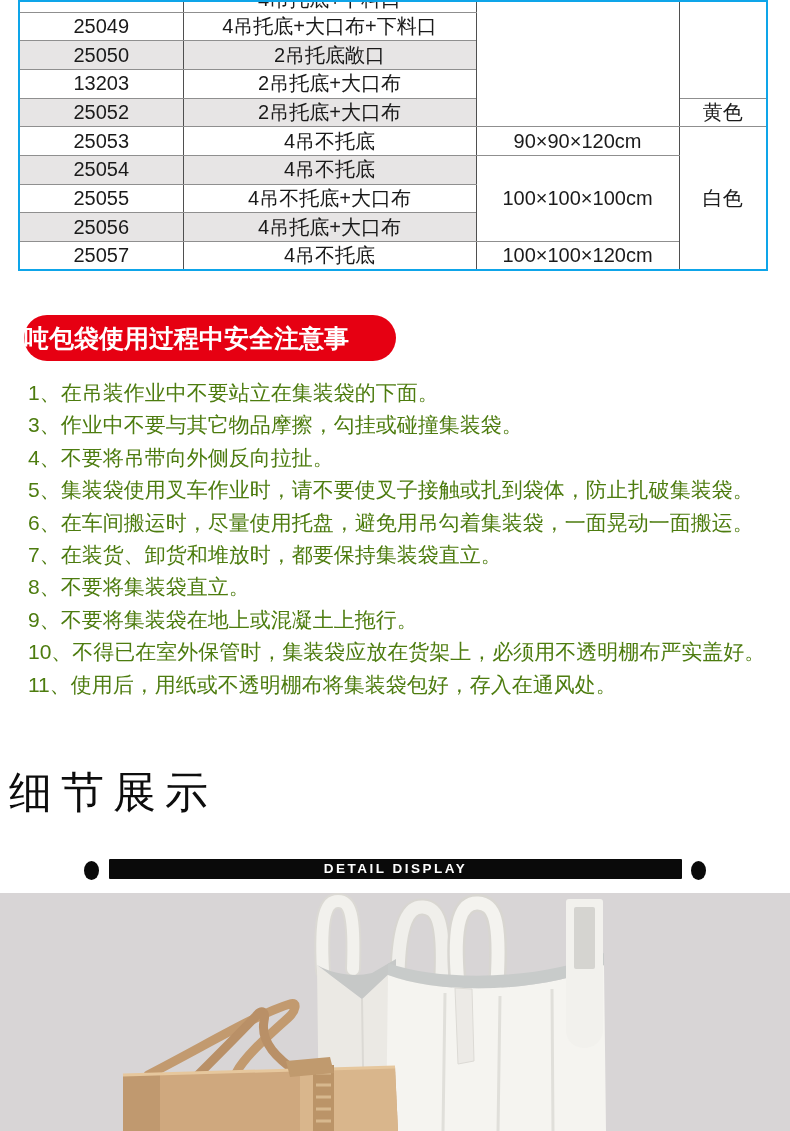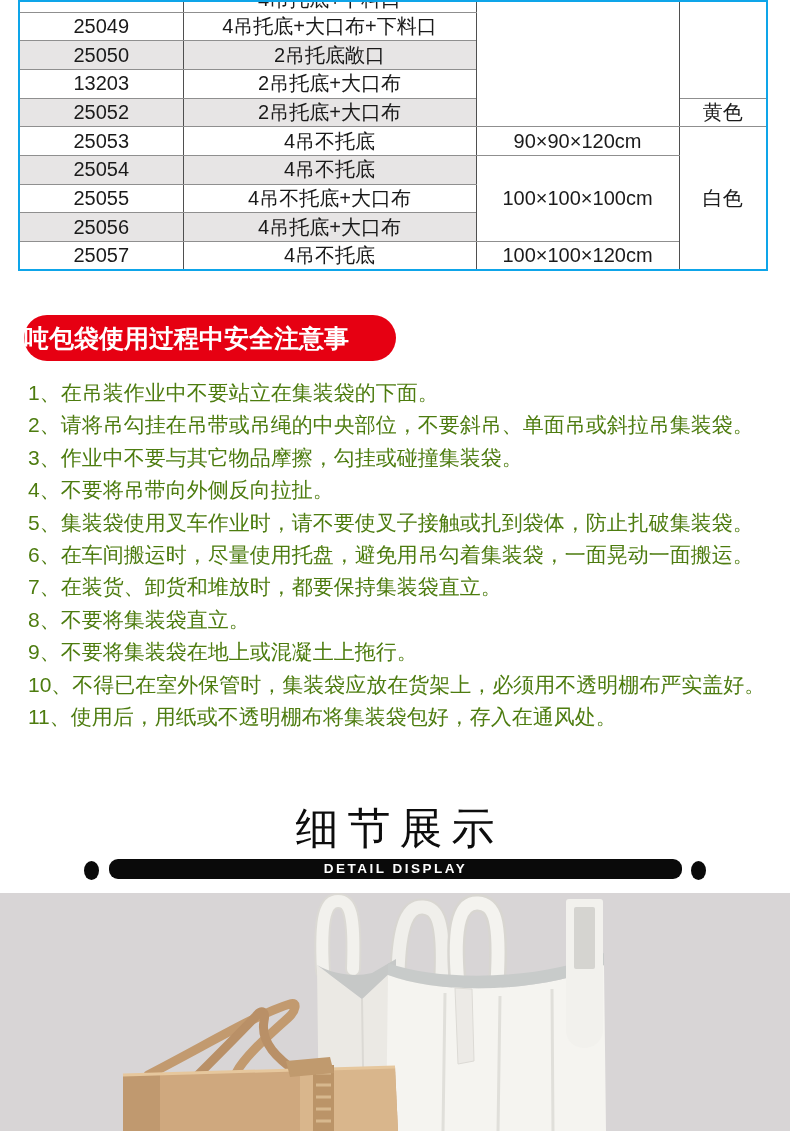--- a/index.html
+++ b/index.html
@@ -29,25 +29,25 @@
     text-align:left;letter-spacing:0px;
   }
   #safety-list{
     position:absolute;left:28px;top:377px;width:762px;margin:0;padding:0;list-style:none;
   }
   #safety-list li{
     line-height:32.4px;font-size:21px;color:#4d7c0f;white-space:nowrap;
   }
   
   #detail-title{
-    position:absolute;left:0;top:800px;width:790px;text-align:center;
+    position:absolute;left:0;top:764px;width:790px;text-align:left;
     font-size:43px;color:#0d0d0d;letter-spacing:9px;text-indent:9px;
   }
   #detail-bar{
-    position:absolute;left:109px;top:859px;width:573px;height:20px;border-radius:9px;
+    position:absolute;left:109px;top:859px;width:573px;height:20px;border-radius:1px;
     background:#0a0a0a;color:#ffffff;text-align:center;line-height:20px;
     font-size:13.5px;font-weight:bold;letter-spacing:2.5px;
   }
   .detail-dot{
     position:absolute;top:861px;width:15px;height:19px;border-radius:50%;background:#0a0a0a;
   }
   #detail-dot-left{left:84px;}
   #detail-dot-right{left:691px;}
   
   #product-photo{position:absolute;left:0;top:893px;width:790px;height:238px;}
@@ -116,21 +116,20 @@
       <td class="c2">4吊不托底</td>
       <td class="c3">100×100×120cm</td>
     </tr>
   </tbody>
     </table>
 
   <div id="safety-heading">吨包袋使用过程中安全注意事项：</div>
 
   <ul id="safety-list">
     <li>1、在吊装作业中不要站立在集装袋的下面。</li>
-    <li>2、请将吊勾挂在吊带或吊绳的中央部位，不要斜吊、单面吊或斜拉吊集装袋。</li>
     <li>3、作业中不要与其它物品摩擦，勾挂或碰撞集装袋。</li>
     <li>4、不要将吊带向外侧反向拉扯。</li>
     <li>5、集装袋使用叉车作业时，请不要使叉子接触或扎到袋体，防止扎破集装袋。</li>
     <li>6、在车间搬运时，尽量使用托盘，避免用吊勾着集装袋，一面晃动一面搬运。</li>
     <li>7、在装货、卸货和堆放时，都要保持集装袋直立。</li>
     <li>8、不要将集装袋直立。</li>
     <li>9、不要将集装袋在地上或混凝土上拖行。</li>
     <li>10、不得已在室外保管时，集装袋应放在货架上，必须用不透明棚布严实盖好。</li>
     <li>11、使用后，用纸或不透明棚布将集装袋包好，存入在通风处。</li>
   </ul>

